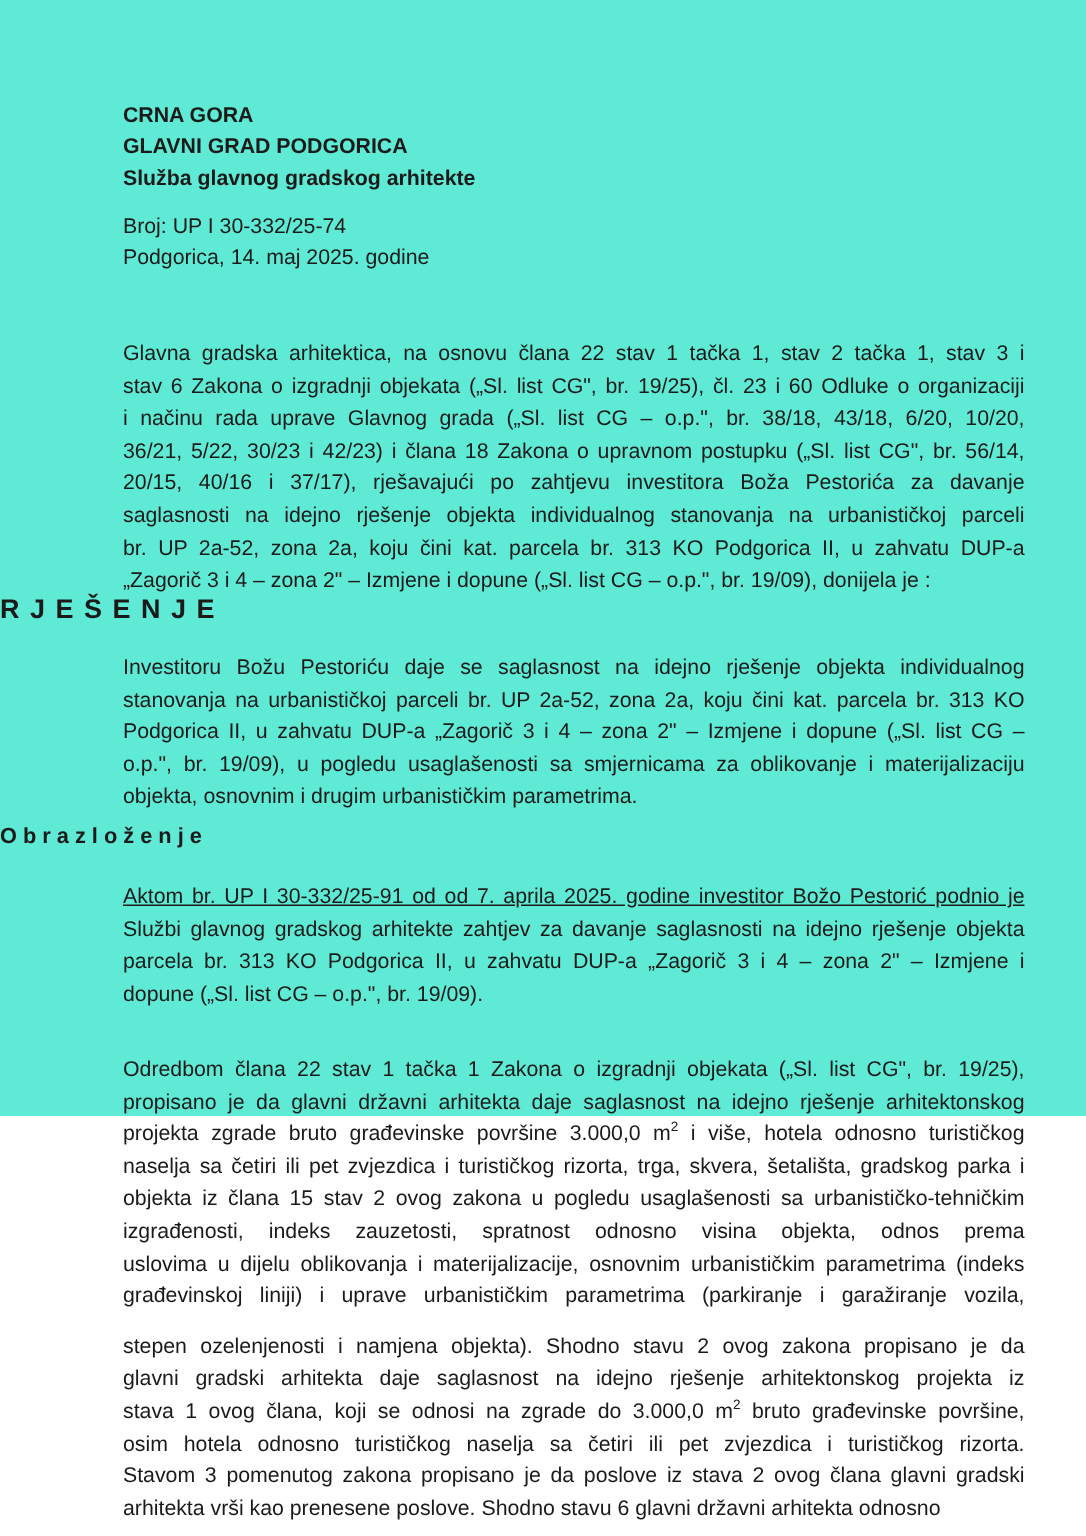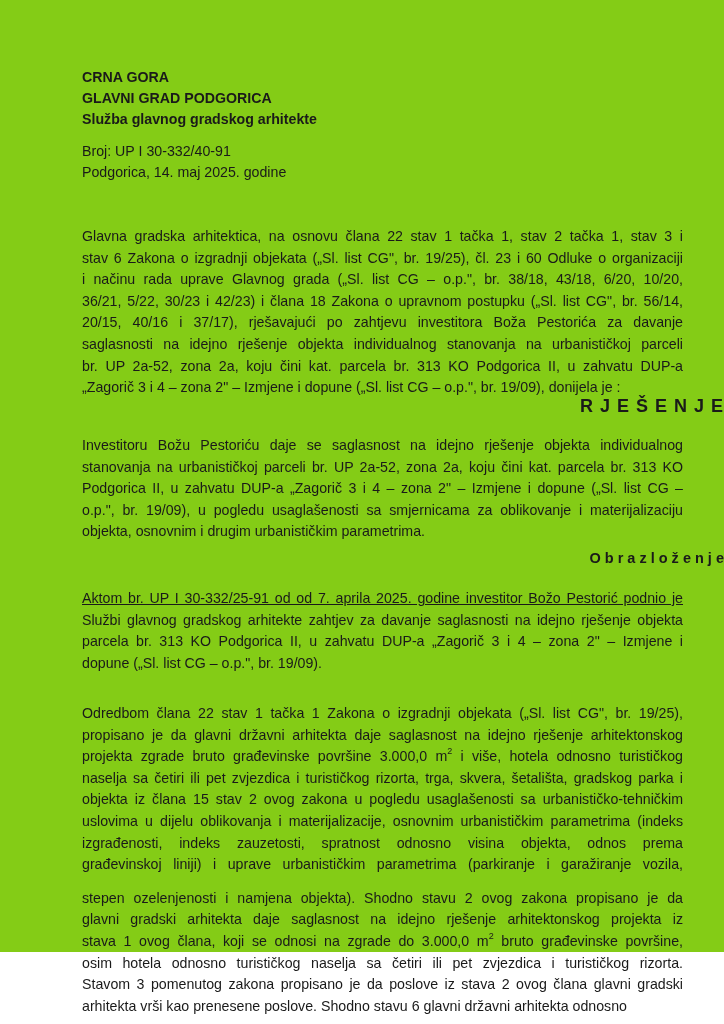--- a/index.html
+++ b/index.html
@@ -1,37 +1,37 @@
 <!DOCTYPE html>
 <html><head>
 <meta charset="utf-8">
 <style>
   html, body { margin:0; padding:0; background:#ffffff; }
   body { width:724px; height:1024px; overflow:hidden; position:relative;
          font-family:"Liberation Sans", sans-serif; color:#1a1a1a; }
-  .page { position:absolute; left:0; top:0; width:724px; height:952px; background:#84cc16; }
+  .page { position:absolute; left:0; top:0; width:724px; height:744px; background:#5eead4; }
   .hdr { position:absolute; left:82px; font-weight:bold; font-size:14.2px; line-height:21px; }
   .meta { position:absolute; left:82px; font-size:14.2px; line-height:21px; }
   .para { position:absolute; left:82px; width:601px; font-size:14.2px; line-height:21.6px;
           text-align:justify; margin:0; }
   .para .ln { display:block; text-align:justify; text-align-last:justify; white-space:nowrap; height:21.6px; }
   .para .ln.last { text-align-last:left; }
-  .title { position:absolute; left:0; width:724px; text-align:right; font-weight:bold; }
+  .title { position:absolute; left:0; width:724px; text-align:left; font-weight:bold; }
   sup { font-size:9px; vertical-align:top; line-height:10px; }
 </style>
 </head>
 <body>
 
 <div class="page">
 
   <div class="hdr" style="top:67px;">CRNA GORA</div>
   <div class="hdr" style="top:109px;">Služba glavnog gradskog arhitekte</div>
   <div class="hdr" style="top:88px;">GLAVNI GRAD PODGORICA</div>
 
-  <div class="meta" style="top:141px;">Broj:  UP I 30-332/40-91</div>
+  <div class="meta" style="top:141px;">Broj:  UP I 30-332/25-74</div>
   <div class="meta" style="top:162px;">Podgorica, 14. maj 2025. godine</div>
 
   <div class="para" style="top:226px;">
     <span class="ln" style="white-space: normal;">Glavna gradska arhitektica, na osnovu člana 22 stav 1 tačka 1, stav 2 tačka 1, stav 3 i</span>
     <span class="ln" style="white-space: normal;">stav 6 Zakona o izgradnji objekata („Sl. list CG", br. 19/25), čl. 23 i 60 Odluke o organizaciji</span>
     <span class="ln" style="white-space: normal;">i načinu rada uprave Glavnog grada („Sl. list CG – o.p.", br. 38/18, 43/18, 6/20, 10/20,</span>
     <span class="ln" style="white-space: normal;">36/21, 5/22, 30/23 i 42/23) i člana 18 Zakona o upravnom postupku („Sl. list CG", br. 56/14,</span>
     <span class="ln" style="white-space: normal;">20/15, 40/16 i 37/17), rješavajući po zahtjevu investitora Boža Pestorića za davanje</span>
     <span class="ln" style="white-space: normal;">saglasnosti na idejno rješenje objekta individualnog stanovanja na urbanističkoj parceli</span>
     <span class="ln" style="white-space: normal;">br. UP 2a-52, zona 2a, koju čini kat. parcela br. 313 KO Podgorica II, u zahvatu DUP-a</span>
@@ -56,22 +56,22 @@
     <span class="ln" style="white-space: normal;">parcela br. 313 KO Podgorica II, u zahvatu DUP-a „Zagorič 3 i 4 – zona 2" – Izmjene i</span>
     <span class="ln last">dopune („Sl. list CG – o.p.", br. 19/09).</span>
   </div>
 
   <div class="para" style="top:703px;">
     <span class="ln" style="white-space: normal;">Odredbom člana 22 stav 1 tačka 1 Zakona o izgradnji objekata („Sl. list CG", br. 19/25),</span>
     <span class="ln" style="white-space: normal;">propisano je da glavni državni arhitekta daje saglasnost na idejno rješenje arhitektonskog</span>
     <span class="ln" style="white-space: normal;"><span>projekta zgrade bruto građevinske površine 3.000,0 m</span><sup>2</sup><span> i više, hotela odnosno turističkog</span></span>
     <span class="ln" style="white-space: normal;">naselja sa četiri ili pet zvjezdica i turističkog rizorta, trga, skvera, šetališta, gradskog parka i</span>
     <span class="ln" style="white-space: normal;">objekta iz člana 15 stav 2 ovog zakona u pogledu usaglašenosti sa urbanističko-tehničkim</span>
+    <span class="ln" style="white-space: normal;">izgrađenosti, indeks zauzetosti, spratnost odnosno visina objekta, odnos prema</span>
     <span class="ln" style="white-space: normal;">uslovima u dijelu oblikovanja i materijalizacije, osnovnim urbanističkim parametrima (indeks</span>
-    <span class="ln" style="white-space: normal;">izgrađenosti, indeks zauzetosti, spratnost odnosno visina objekta, odnos prema</span>
     <span class="ln" style="white-space: normal;">građevinskoj liniji) i uprave urbanističkim parametrima (parkiranje i garažiranje vozila,</span>
     <span class="ln" style="white-space: normal; margin-top: 12px;">stepen ozelenjenosti i namjena objekta). Shodno stavu 2 ovog zakona propisano je da</span>
     <span class="ln" style="white-space: normal;">glavni gradski arhitekta daje saglasnost na idejno rješenje arhitektonskog projekta iz</span>
     <span class="ln" style="white-space: normal;"><span>stava 1 ovog člana, koji se odnosi na zgrade do 3.000,0 m</span><sup>2</sup><span> bruto građevinske površine,</span></span>
     <span class="ln" style="white-space: normal;">osim hotela odnosno turističkog naselja sa četiri ili pet zvjezdica i turističkog rizorta.</span>
     <span class="ln" style="white-space: normal;">Stavom 3 pomenutog zakona propisano je da poslove iz stava 2 ovog člana glavni gradski</span>
     <span class="ln last">arhitekta vrši kao prenesene poslove. Shodno stavu 6 glavni državni arhitekta odnosno</span>
   </div>
 
 </div>

